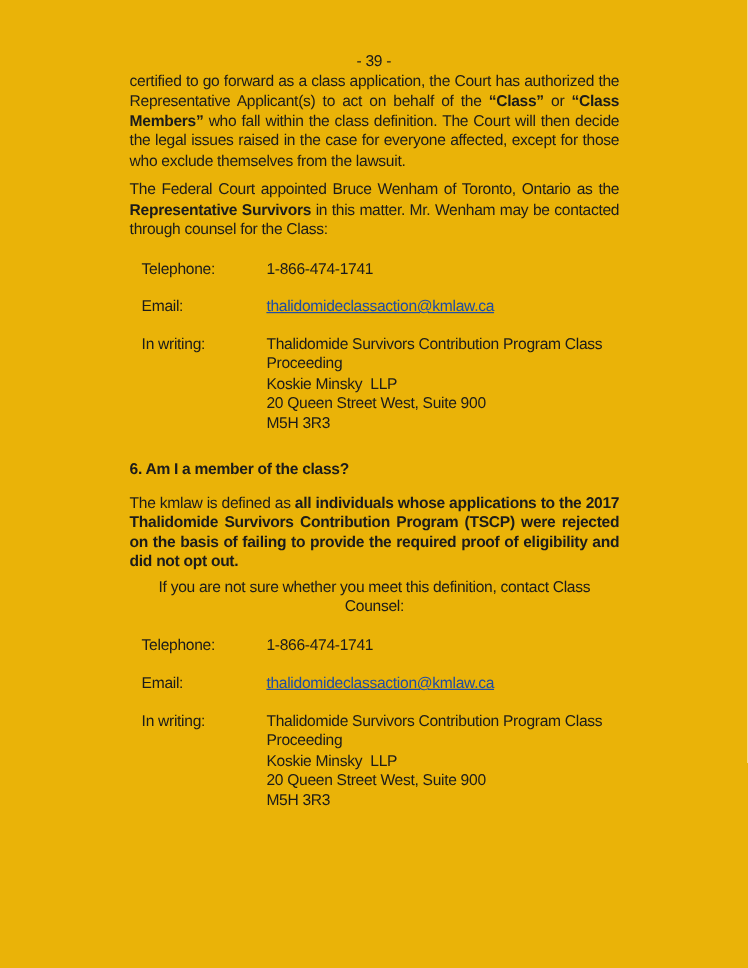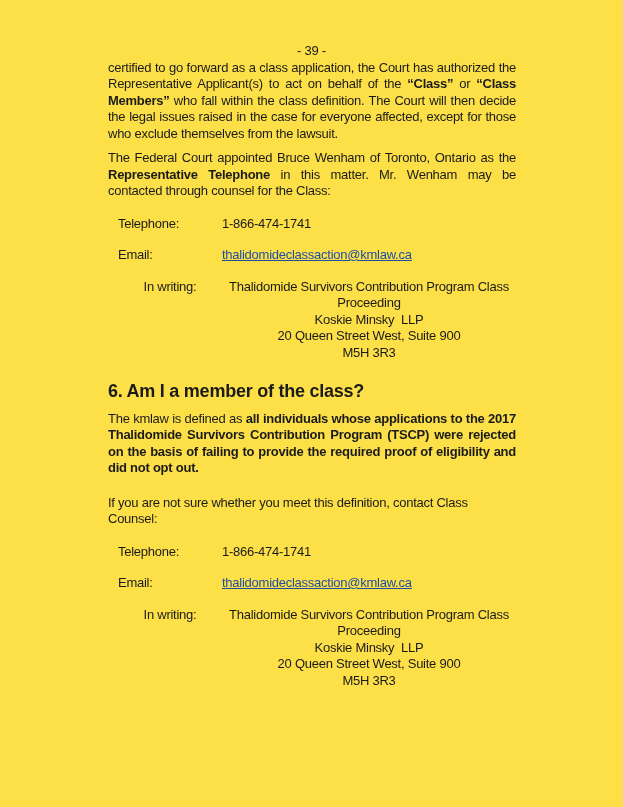--- a/index.html
+++ b/index.html
@@ -4,21 +4,21 @@
 <style>
   html, body {
     margin: 0;
     padding: 0;
     background: #ffffff;
   }
   .page {
     position: relative;
     width: 623px;
     height: 807px;
-    background: #fde047;
+    background: #eab308;
     font-family: "Liberation Sans", sans-serif;
     color: #1b1b1b;
     font-size: 13px;
     line-height: 16.5px;
     letter-spacing: -0.25px;
     overflow: hidden;
   }
   .page-number {
     padding-top: 43px;
     text-align: center;
@@ -34,54 +34,54 @@
   .para-cert   { }
   .para-rep    { margin-top: 8px; }
   .bold { font-weight: bold; }
   .contact-block { margin-top: 16px; }
   .contact-block-2 { margin-top: 16px; }
   .row {
     display: flex;
     padding-left: 10px;
     margin-bottom: 15px;
   }
-  .row:last-child { margin-bottom: 0; text-align: center; }
+  .row:last-child { margin-bottom: 0; }
   .row .label {
     width: 104px;
     flex-shrink: 0;
   }
   .row .value { flex: 1; }
   .address-line { white-space: pre-wrap; }
   .email-link {
     color: #1f4da6;
     text-decoration: underline;
     cursor: pointer;
   }
   .section-heading {
     margin: 22px 0 0 0;
-    font-size: 18px;
+    font-size: 13px;
     font-weight: bold;
     line-height: 16.5px;
   }
   .para-def    { margin-top: 11px; }
-  .para-prompt { margin-top: 18px; text-align: left; }
+  .para-prompt { margin-top: 4px; text-align: center; }
   .heading-7   { margin-top: 27px; }
 </style>
 </head>
 <body>
 
 <div class="page">
 
   <div class="page-number">- 39 -</div>
 
   <div class="content">
 
     <p class="para para-cert"><span>certified to go forward as a class application, the Court has authorized the Representative Applicant(s) to act on behalf of the </span><span class="bold">“Class”</span><span> or </span><span class="bold">“Class Members”</span><span> who fall within the class definition. The Court will then decide the legal issues raised in the case for everyone affected, except for those who exclude themselves from the lawsuit.</span></p>
 
-    <p class="para para-rep"><span>The Federal Court appointed Bruce Wenham of Toronto, Ontario as the </span><span class="bold">Representative Telephone</span><span> in this matter.  Mr. Wenham may be contacted through counsel for the Class:</span></p>
+    <p class="para para-rep"><span>The Federal Court appointed Bruce Wenham of Toronto, Ontario as the </span><span class="bold">Representative Survivors</span><span> in this matter.  Mr. Wenham may be contacted through counsel for the Class:</span></p>
 
     <div class="contact-block">
       <div class="row">
         <div class="label">Telephone:</div>
         <div class="value">1-866-474-1741</div>
       </div>
       <div class="row">
         <div class="label">Email:</div>
         <div class="value"><a class="email-link" style="color: rgb(31, 77, 166);">thalidomideclassaction@kmlaw.ca</a></div>
       </div>

